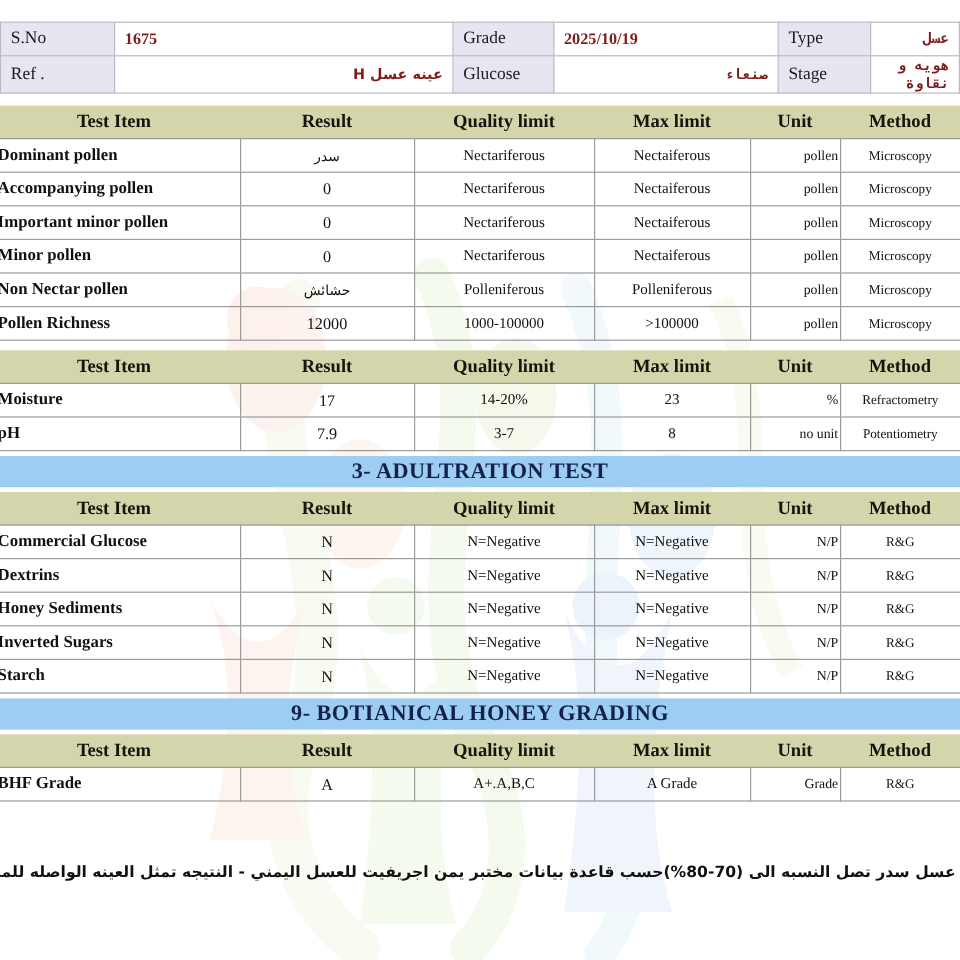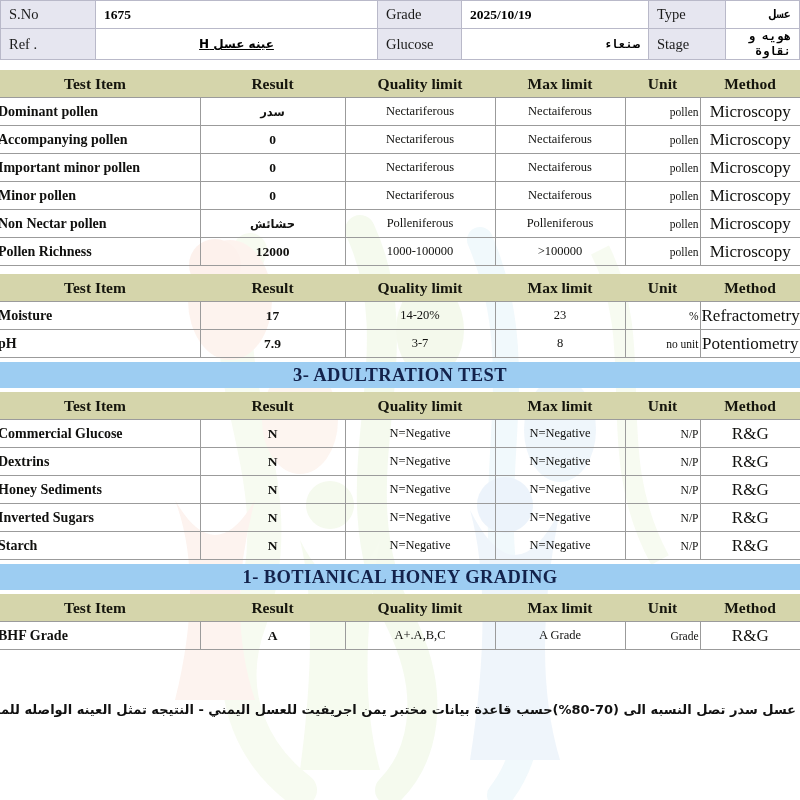--- a/index.html
+++ b/index.html
@@ -30,28 +30,28 @@
     z-index: 2;
     width: 800px;
     height: 800px;
   }
 
   
   .idblock {
     border-collapse: collapse;
     width: 800px;
     table-layout: fixed;
-    margin-top: 0;
+    margin-top: 18px;
   }
   .idblock td {
     border: 1px solid #b9b9c9;
     height: 27px;
     padding: 0 8px;
     font-size: 14.5px;
-    color: #000000;
+    color: #7f1d1d;
     vertical-align: middle;
     background: #ffffff;
   }
   .idblock td.lbl {
     background: #e6e6f0;
     font-size: 14.5px;
     font-weight: normal;
     color: #1a1a1a;
   }
   .idblock td.val {
@@ -59,24 +59,23 @@
     font-size: 13.5px;
   }
   .idblock td.val.ar {
     direction: rtl;
     text-align: right;
     font-family: Liberation Mono, monospace;
     font-size: 12px;
   }
   .idblock td.val.mix {
     direction: rtl;
-    text-align: center;
+    text-align: right;
     font-family: "DejaVu Sans", sans-serif;
     font-size: 12px;
-    text-decoration: underline;
   }
 
   
   .banner {
     background: #9dcdf2;
     color: #13224b;
     font-weight: bold;
     font-size: 18.5px;
     letter-spacing: 0.4px;
     text-align: center;
@@ -115,30 +114,30 @@
     background: transparent;
   }
   table.tt td.item {
     text-align: left;
     padding-left: 8px;
     font-weight: bold;
     font-size: 14px;
     border-left: none;
   }
   table.tt td.res {
-    font-weight: bold;
+    font-weight: normal;
     font-size: 13.5px;
   }
   table.tt td.res.ar {
     font-family: "DejaVu Sans", sans-serif;
     direction: rtl;
     font-size: 11.5px;
   }
   table.tt td.unit { font-size: 11.5px; text-align: right; }
-  table.tt td.meth { font-size: 17px; border-right: none; }
+  table.tt td.meth { font-size: 11px; border-right: none; }
   table.tt th.c-meth { border-right: none; }
 
   
   table.tt thead tr { }
 
   .tbl-gap { height: 4px; }
 
   
   .footer {
     margin-top: 52px;
@@ -378,21 +377,21 @@
           <td>N=Negative</td>
           <td>N=Negative</td>
           <td class="unit">N/P</td>
           <td class="meth">R&amp;G</td>
         </tr>
       </tbody>
   </table>
 
   <div class="tbl-gap"></div>
 
-  <div class="banner">1- BOTIANICAL HONEY GRADING</div>
+  <div class="banner">9- BOTIANICAL HONEY GRADING</div>
   <div class="tbl-gap"></div>
   <table class="tt">
     <colgroup>
       <col style="width:210px">
         <col style="width:145px">
         <col style="width:150px">
       <col style="width:130px">
         <col style="width:75px">
         <col style="width:100px">
     </colgroup>

